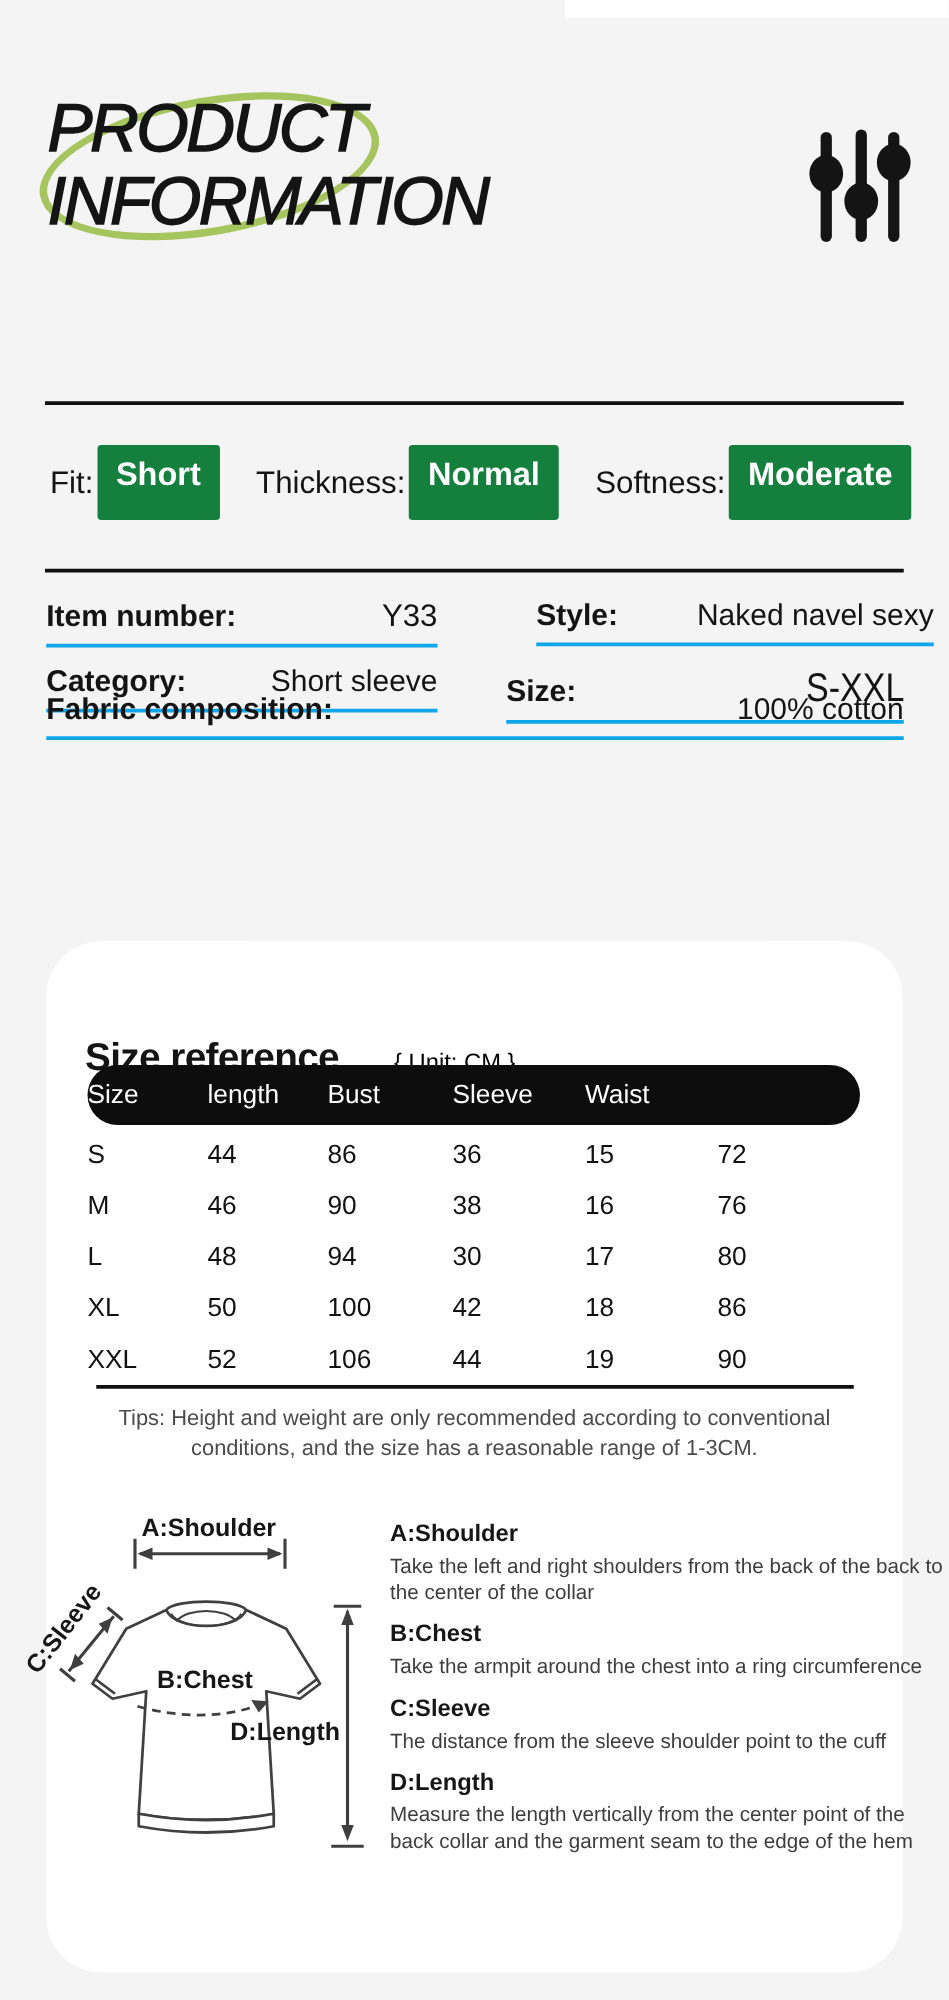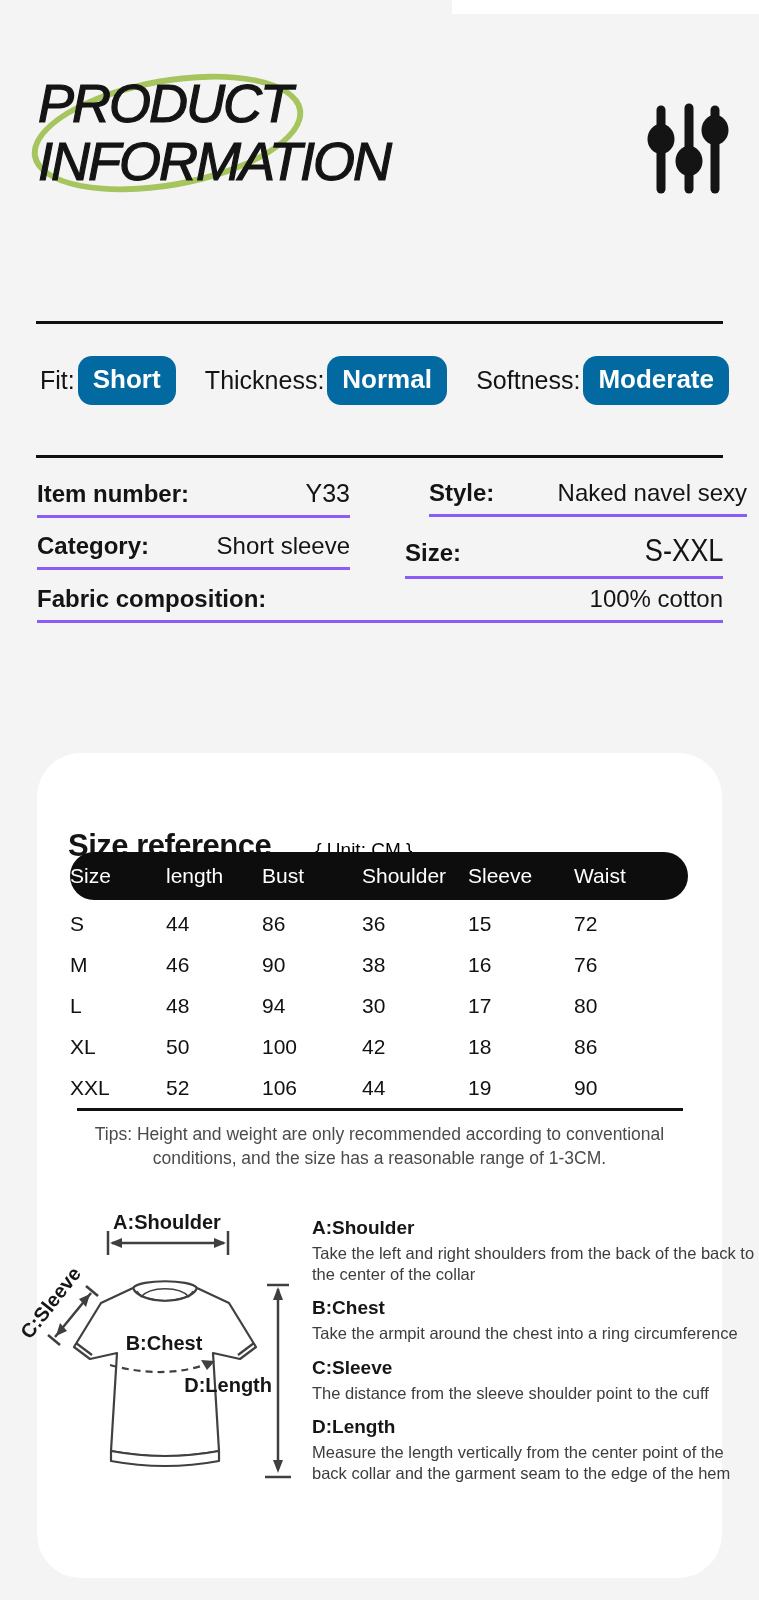--- a/index.html
+++ b/index.html
@@ -31,34 +31,34 @@
   .sliders-icon { left:643px; top:103px; width:92px; height:92px; }
 
   .rule { left:36px; width:687px; height:3px; background:#101010; }
   .rule-1 { top:321px; }
   .rule-2 { top:455px; }
 
   
   .attr-row { left:40px; right:30px; top:356px; display:flex; justify-content:space-between; align-items:center; }
   .attr-group { display:flex; align-items:center; }
   .attr-label { font-size:25px; font-weight:normal; margin-right:3px; }
-  .attr-badge { background:#0369a1; color:#ffffff; font-size:26px; font-weight:bold; padding:8px 15px 10px; border-radius:14px; }
+  .attr-badge { background:#15803d; color:#ffffff; font-size:26px; font-weight:bold; padding:8px 15px 21px; border-radius:3px; }
 
   
   .detail-cell {
     display:flex; justify-content:space-between; align-items:baseline;
-    border-bottom:3px solid #8b5cf6; padding-bottom:7px;
+    border-bottom:3px solid #0ea5e9; padding-bottom:7px;
   }
   .d-label { font-size:24px; font-weight:bold; }
   .d-value { font-size:24px; }
   .cell-item   { left:37px;  top:479px; width:313px; }
   .cell-style  { left:405px; top:479px; width:318px;margin-left:24px; }
   .cell-cat    { left:37px;  top:532px; width:313px; }
   .cell-size   { left:405px; top:532px; width:318px; }
-  .cell-fabric { left:37px;  top:585px; width:686px;gap:19px; }
+  .cell-fabric { left:37px;  top:554px; width:686px;gap:19px; }
   .v-y33 { font-size:25px; }
   .v-sxxl { font-size:32px; display:inline-block; transform:scaleX(.85); transform-origin:right center; }
 
   
   .card {
     left:37px; top:753px; width:685px; height:825px;
     background:#ffffff; border-radius:44px;
   }
   .card .abs { position:absolute; }
   .sr-head { left:31px; top:75px; display:flex; align-items:baseline; gap:44px; }
@@ -154,21 +154,20 @@
 
   <div class="abs sr-head">
     <span class="sr-title">Size reference</span>
     <span class="sr-unit">{ Unit: CM }</span>
   </div>
 
   <div class="abs size-grid tbl-head">
     <div>Size</div>
     <div>length</div>
     <div>Bust</div>
-    <div>Shoulder</div>
     <div>Sleeve</div>
     <div>Waist</div>
   </div>
 
   <div class="abs size-grid tbl-body">
     <div class="trow">
       <div>S</div>
       <div>44</div>
       <div>86</div>
       <div>36</div>

